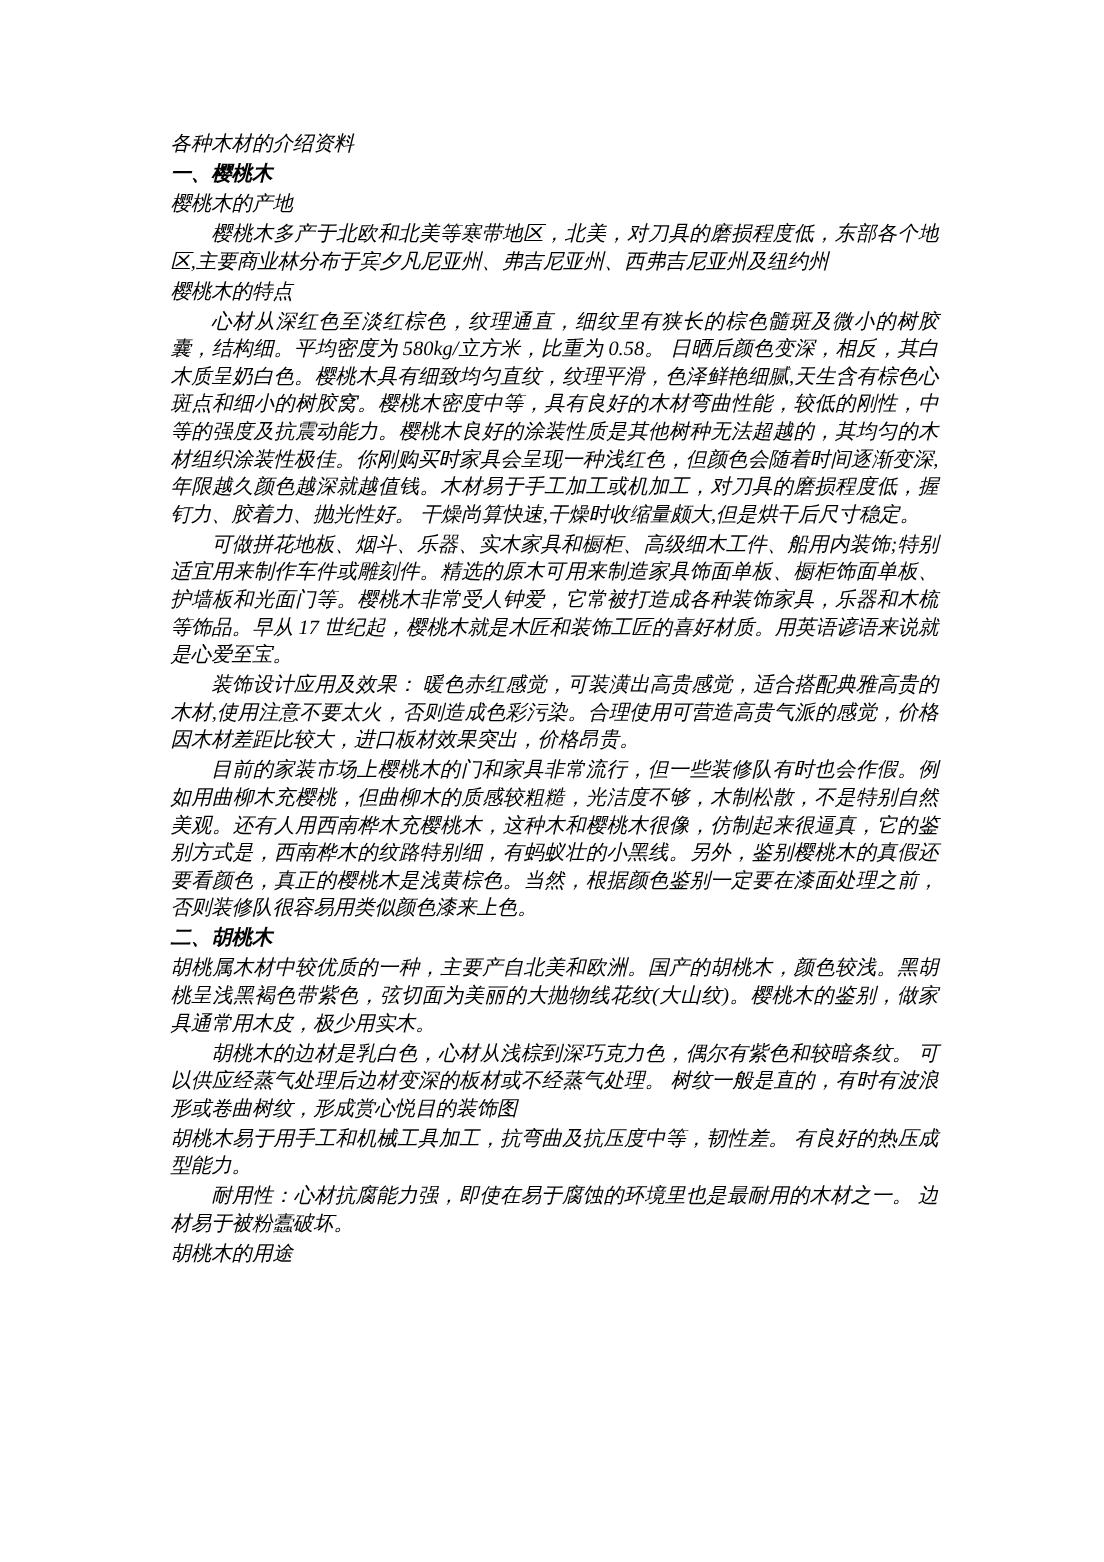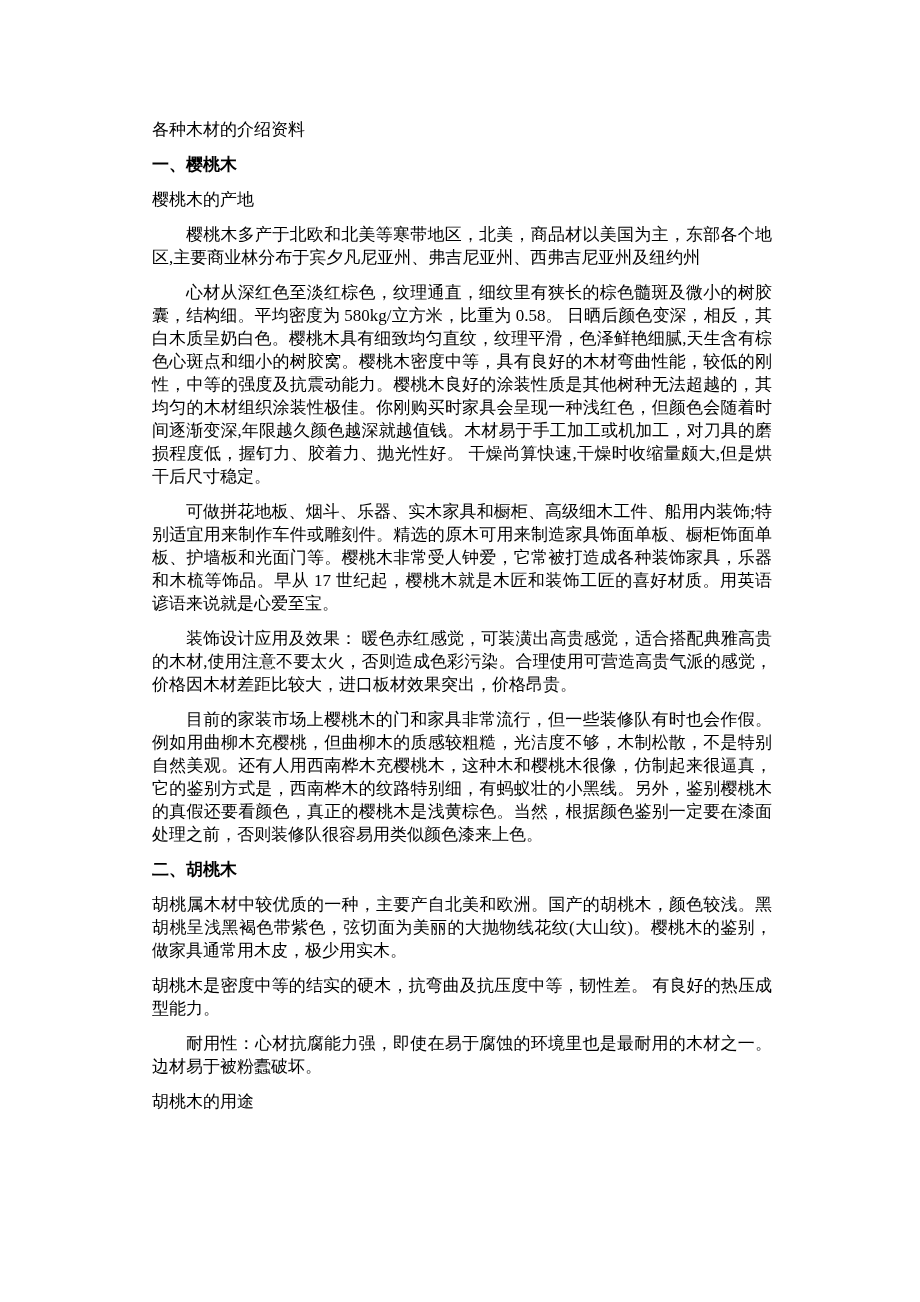--- a/index.html
+++ b/index.html
@@ -19,46 +19,49 @@
     top: 106px;
     left: 140px;
     width: 644px;
     font-family: "Liberation Serif", "DejaVu Serif", serif;
     font-size: 17px;
     line-height: 23px;
     color: #000000;
     text-align: justify;
   }
   .content p {
-    margin: 12px;
+    margin: 2px;
     padding: 0;
     word-break: break-all;
+    font-style: italic;
   }
   .indent {
     text-indent: 2em;
   }
   .bold {
     font-weight: bold;
   }
   .gap-top {
     margin-top: 14px !important;
   }
 </style>
 </head>
 <body>
 
 <div class="page">
   <div class="content">
     <p>各种木材的介绍资料</p>
     <p class="bold">一、樱桃木</p>
     <p>樱桃木的产地</p>
-    <p class="indent">樱桃木多产于北欧和北美等寒带地区，北美，商品材以美国为主，东部各个地区,主要商业林分布于宾夕凡尼亚州、弗吉尼亚州、西弗吉尼亚州及纽约州</p>
+    <p class="indent">樱桃木多产于北欧和北美等寒带地区，北美，对刀具的磨损程度低，东部各个地区,主要商业林分布于宾夕凡尼亚州、弗吉尼亚州、西弗吉尼亚州及纽约州</p>
+    <p>樱桃木的特点</p>
     <p class="indent">心材从深红色至淡红棕色，纹理通直，细纹里有狭长的棕色髓斑及微小的树胶囊，结构细。平均密度为 580kg/立方米，比重为 0.58。 日晒后颜色变深，相反，其白木质呈奶白色。樱桃木具有细致均匀直纹，纹理平滑，色泽鲜艳细腻,天生含有棕色心斑点和细小的树胶窝。樱桃木密度中等，具有良好的木材弯曲性能，较低的刚性，中等的强度及抗震动能力。樱桃木良好的涂装性质是其他树种无法超越的，其均匀的木材组织涂装性极佳。你刚购买时家具会呈现一种浅红色，但颜色会随着时间逐渐变深,年限越久颜色越深就越值钱。木材易于手工加工或机加工，对刀具的磨损程度低，握钉力、胶着力、抛光性好。 干燥尚算快速,干燥时收缩量颇大,但是烘干后尺寸稳定。</p>
     <p class="indent">可做拼花地板、烟斗、乐器、实木家具和橱柜、高级细木工件、船用内装饰;特别适宜用来制作车件或雕刻件。精选的原木可用来制造家具饰面单板、橱柜饰面单板、护墙板和光面门等。樱桃木非常受人钟爱，它常被打造成各种装饰家具，乐器和木梳等饰品。早从 17 世纪起，樱桃木就是木匠和装饰工匠的喜好材质。用英语谚语来说就是心爱至宝。</p>
     <p class="indent">装饰设计应用及效果： 暖色赤红感觉，可装潢出高贵感觉，适合搭配典雅高贵的木材,使用注意不要太火，否则造成色彩污染。合理使用可营造高贵气派的感觉，价格因木材差距比较大，进口板材效果突出，价格昂贵。</p>
     <p class="indent">目前的家装市场上樱桃木的门和家具非常流行，但一些装修队有时也会作假。例如用曲柳木充樱桃，但曲柳木的质感较粗糙，光洁度不够，木制松散，不是特别自然美观。还有人用西南桦木充樱桃木，这种木和樱桃木很像，仿制起来很逼真，它的鉴别方式是，西南桦木的纹路特别细，有蚂蚁壮的小黑线。另外，鉴别樱桃木的真假还要看颜色，真正的樱桃木是浅黄棕色。当然，根据颜色鉴别一定要在漆面处理之前，否则装修队很容易用类似颜色漆来上色。</p>
     <p class="bold">二、胡桃木</p>
     <p>胡桃属木材中较优质的一种，主要产自北美和欧洲。国产的胡桃木，颜色较浅。黑胡桃呈浅黑褐色带紫色，弦切面为美丽的大抛物线花纹(大山纹)。樱桃木的鉴别，做家具通常用木皮，极少用实木。</p>
-    <p>胡桃木是密度中等的结实的硬木，抗弯曲及抗压度中等，韧性差。 有良好的热压成型能力。</p>
+    <p class="indent">胡桃木的边材是乳白色，心材从浅棕到深巧克力色，偶尔有紫色和较暗条纹。 可以供应经蒸气处理后边材变深的板材或不经蒸气处理。 树纹一般是直的，有时有波浪形或卷曲树纹，形成赏心悦目的装饰图</p>
+    <p>胡桃木易于用手工和机械工具加工，抗弯曲及抗压度中等，韧性差。 有良好的热压成型能力。</p>
     <p class="indent">耐用性：心材抗腐能力强，即使在易于腐蚀的环境里也是最耐用的木材之一。 边材易于被粉蠹破坏。</p>
     <p>胡桃木的用途</p>
   </div>
 </div>
 
 </body></html>

